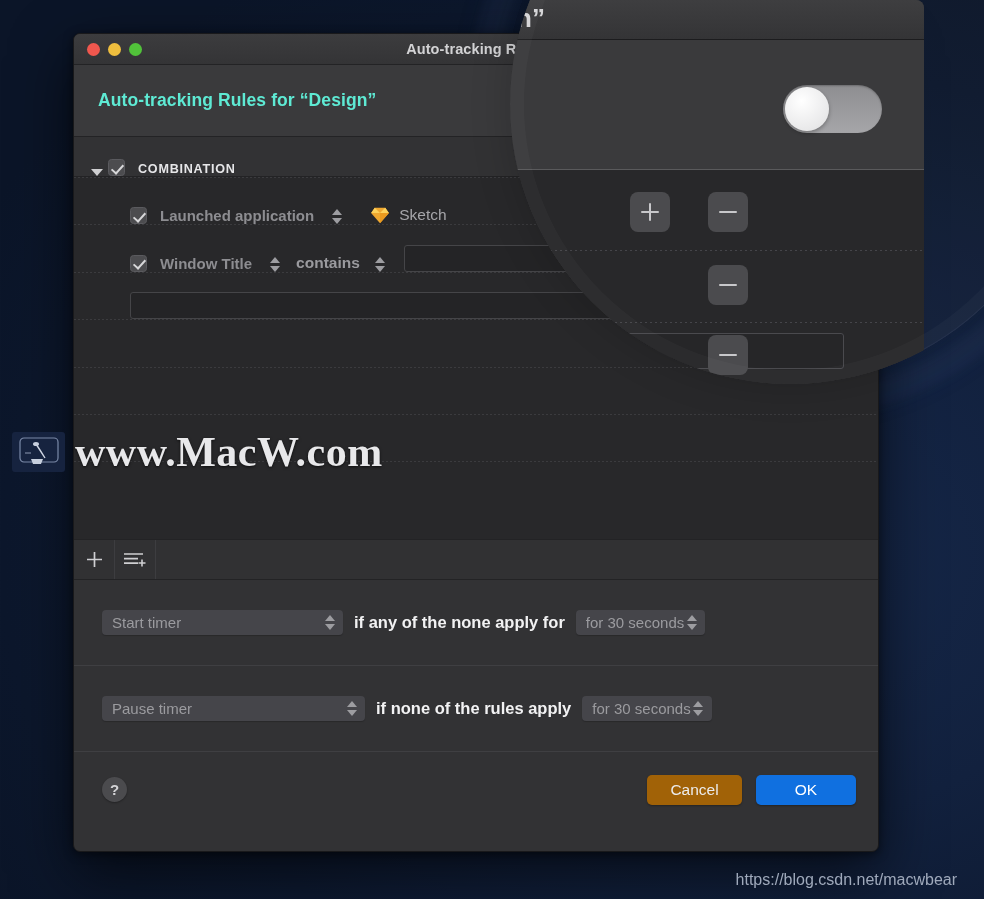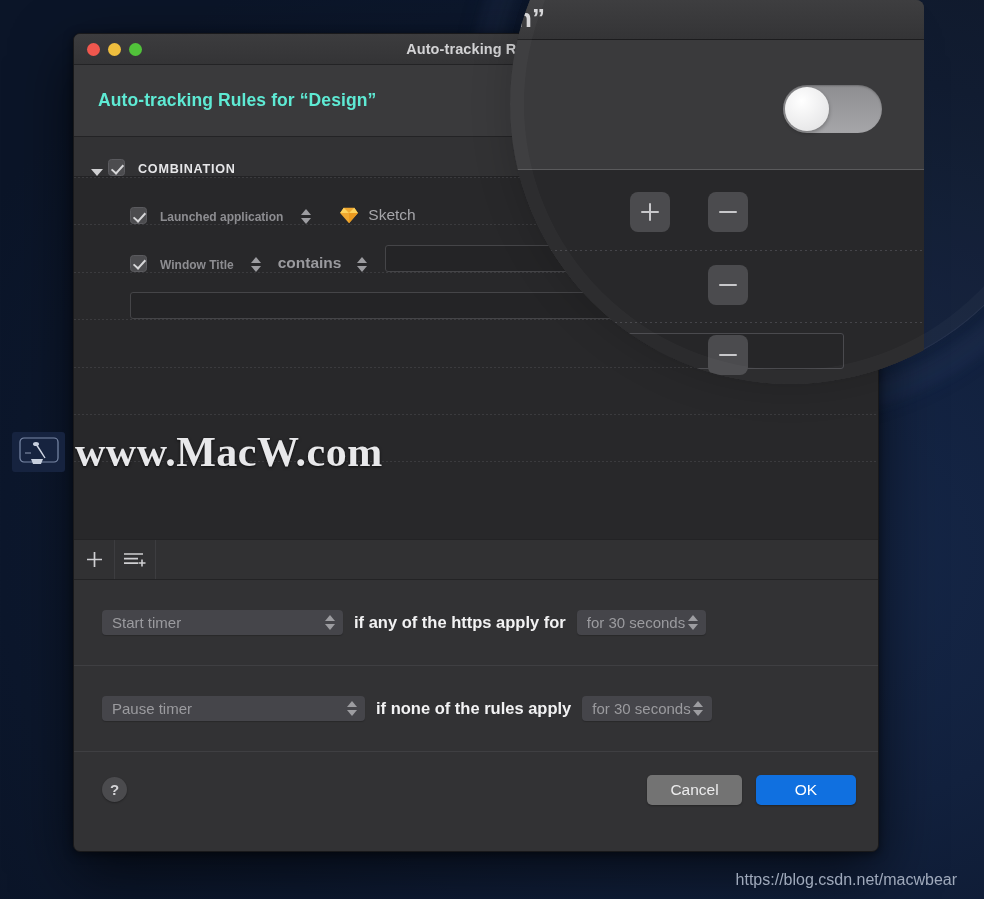--- a/index.html
+++ b/index.html
@@ -146,21 +146,21 @@
     margin-left: 13px;
     font-size: 12.6px;
     font-weight: 700;
     color: #e6e6e8;
     letter-spacing: 0.75px;
   }
 
   .rule-indent { width: 56px; flex: none; }
   .field-label {
     margin-left: 13px;
-    font-size: 12px;
+    font-size: 15px;
     font-weight: 700;
     color: #8d8d91;
     white-space: nowrap;
   }
   .stepper {
     display: inline-flex;
     flex-direction: column;
     align-items: center;
     justify-content: center;
     gap: 3px;
@@ -289,21 +289,21 @@
   .footer-spacer { flex: 1; }
   .btn {
     height: 30px;
     min-width: 95px;
     border-radius: 5px;
     font-size: 15.5px;
     display: flex; align-items: center; justify-content: center;
     box-shadow: 0 1px 2px rgba(0,0,0,0.3);
     margin-left: 14px;
   }
-  .btn.cancel { background: #737373; color: #ececed; }
+  .btn.cancel { background: #a16207; color: #ececed; }
   .btn.ok { background: #1070e0; color: #ffffff; min-width: 100px; }
 
   
   #lens {
     position: absolute;
     left: 510px; top: -176px;
     width: 560px; height: 560px;
     border-radius: 50%;
     overflow: hidden;
     background: rgba(58,58,60,0.10);
@@ -540,21 +540,21 @@
     </div>
 
     <div class="timer-row">
       <div class="popup popup-wide1">
         <span class="lbl">Start timer</span>
         <span class="stepper">
             <i class="up"></i>
             <i class="down"></i>
           </span>
       </div>
-      <div class="mid-text">if any of the https apply for</div>
+      <div class="mid-text">if any of the none apply for</div>
       <div class="popup popup-sm">
         <span class="lbl">for 30 seconds</span>
         <span class="stepper">
             <i class="up"></i>
             <i class="down"></i>
           </span>
       </div>
     </div>
 
     <div class="timer-row">

